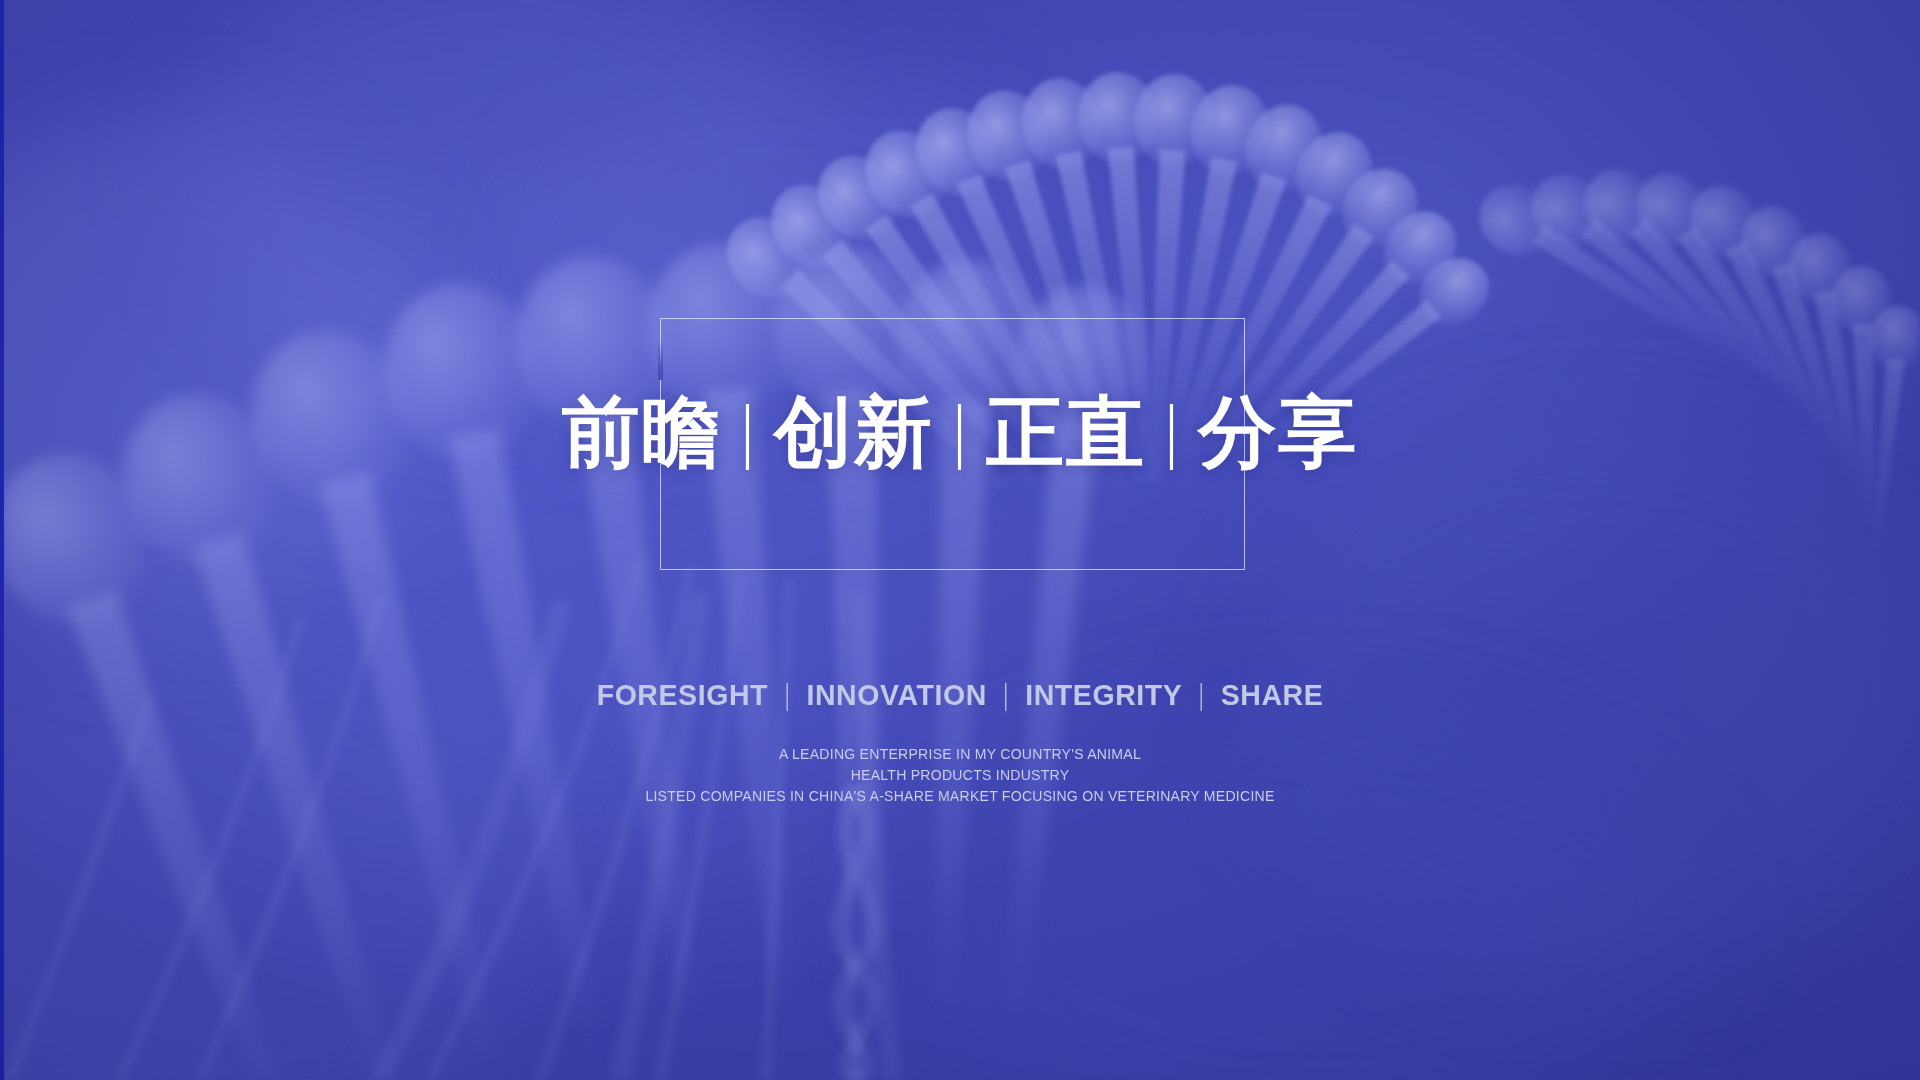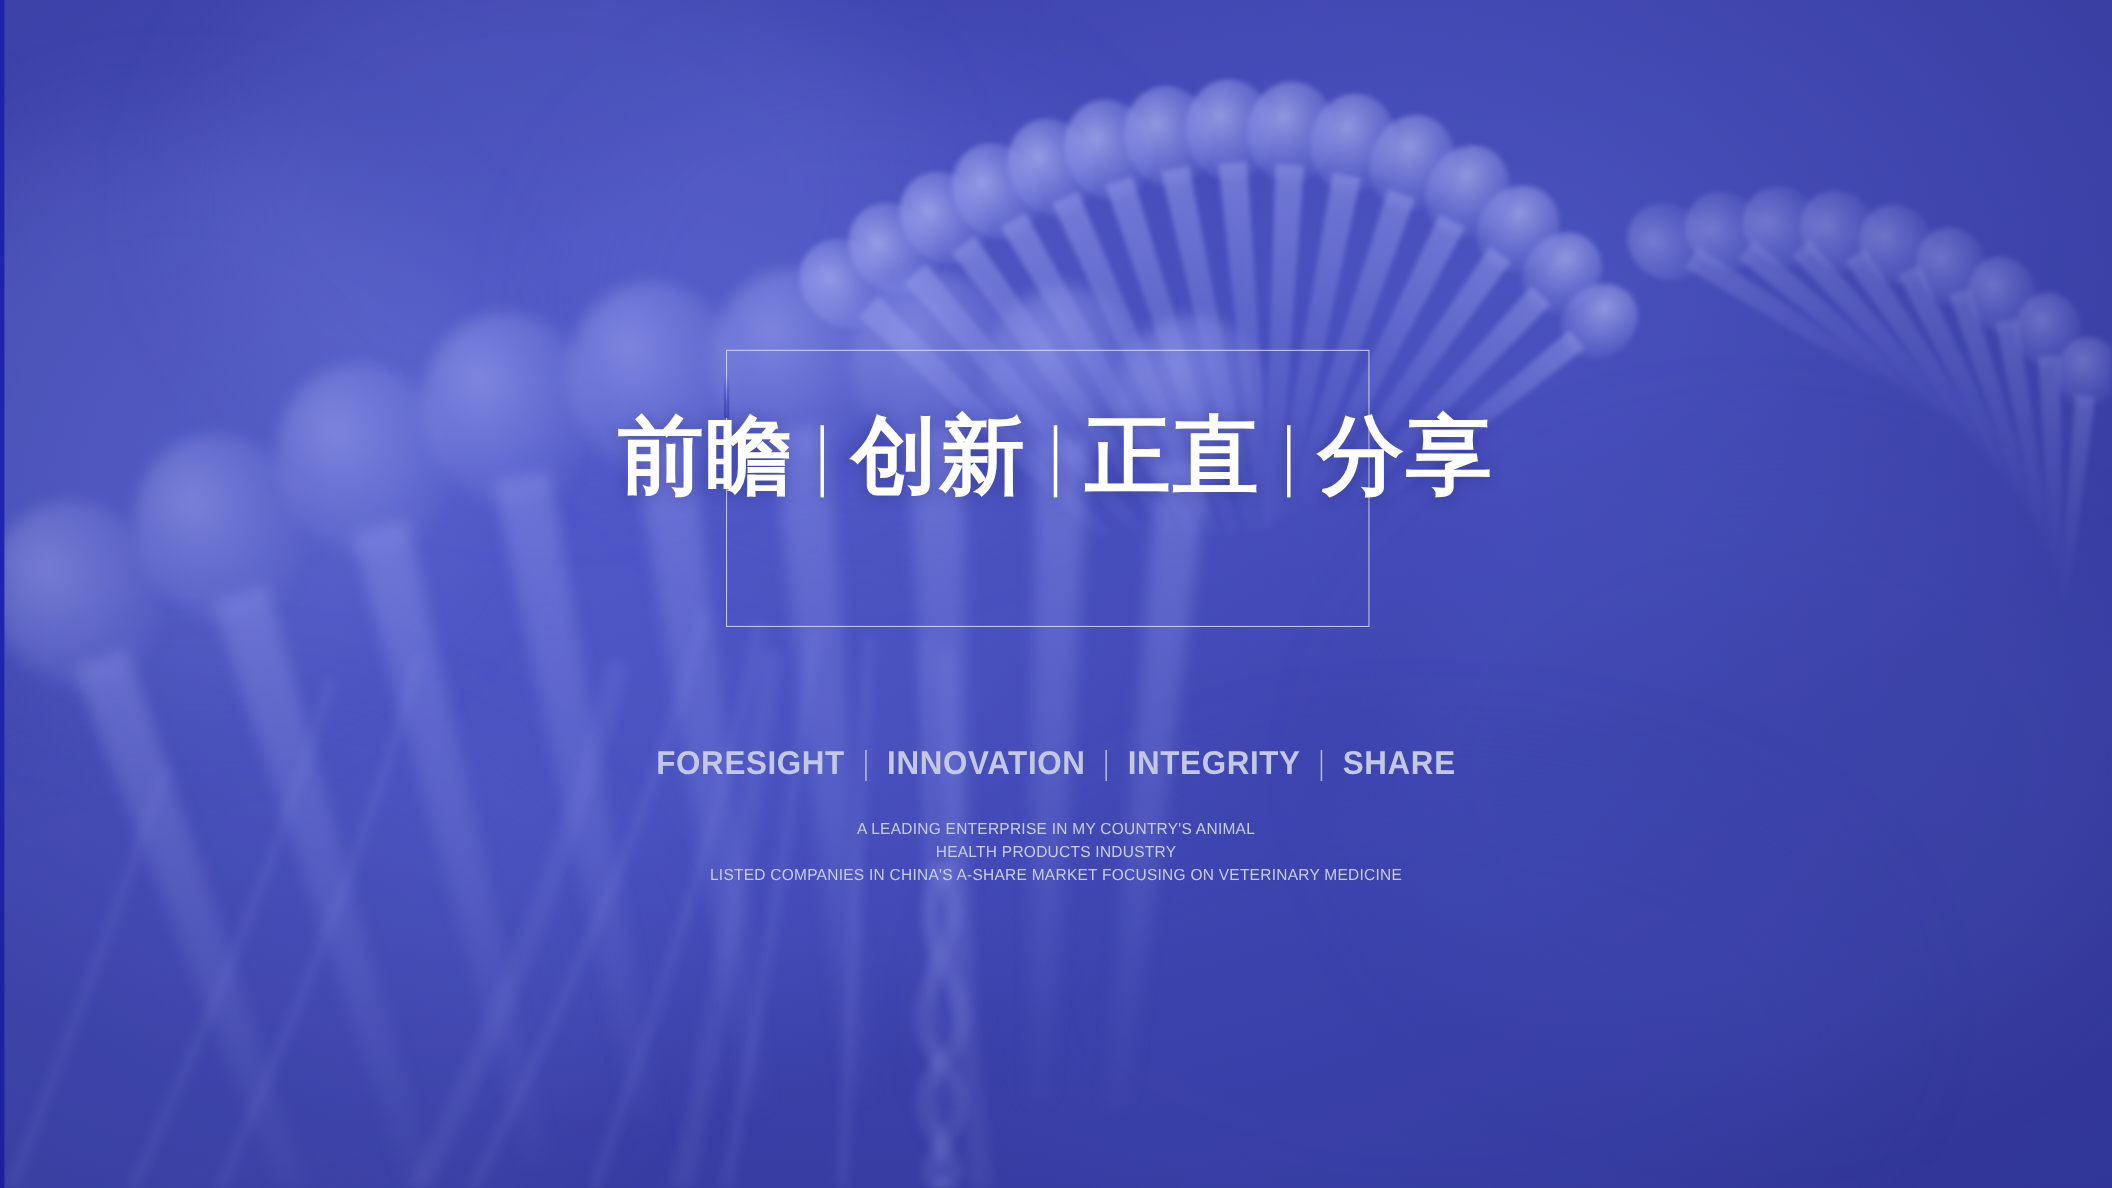--- a/index.html
+++ b/index.html
@@ -46,21 +46,21 @@
   #frame-fade-tl {
     position:absolute; left:658px; top:340px;
     width:5px; height:40px;
     background:linear-gradient(180deg, rgba(66,74,186,0) 0%, rgba(66,74,186,0.85) 70%, rgba(66,74,186,0.95) 100%);
     z-index:9;
   }
 
   
   #headline {
     position:absolute;
-    left:0; right:0; top:374px;
+    left:0; right:0; top:392px;
     text-align:center;
     z-index:12;
     color:#ffffff;
     font-size:78px;
     font-weight:800;
     letter-spacing:2px;
     line-height:1.05;
     white-space:nowrap;
     text-shadow:0 2px 14px rgba(20,24,90,0.28);
   }

